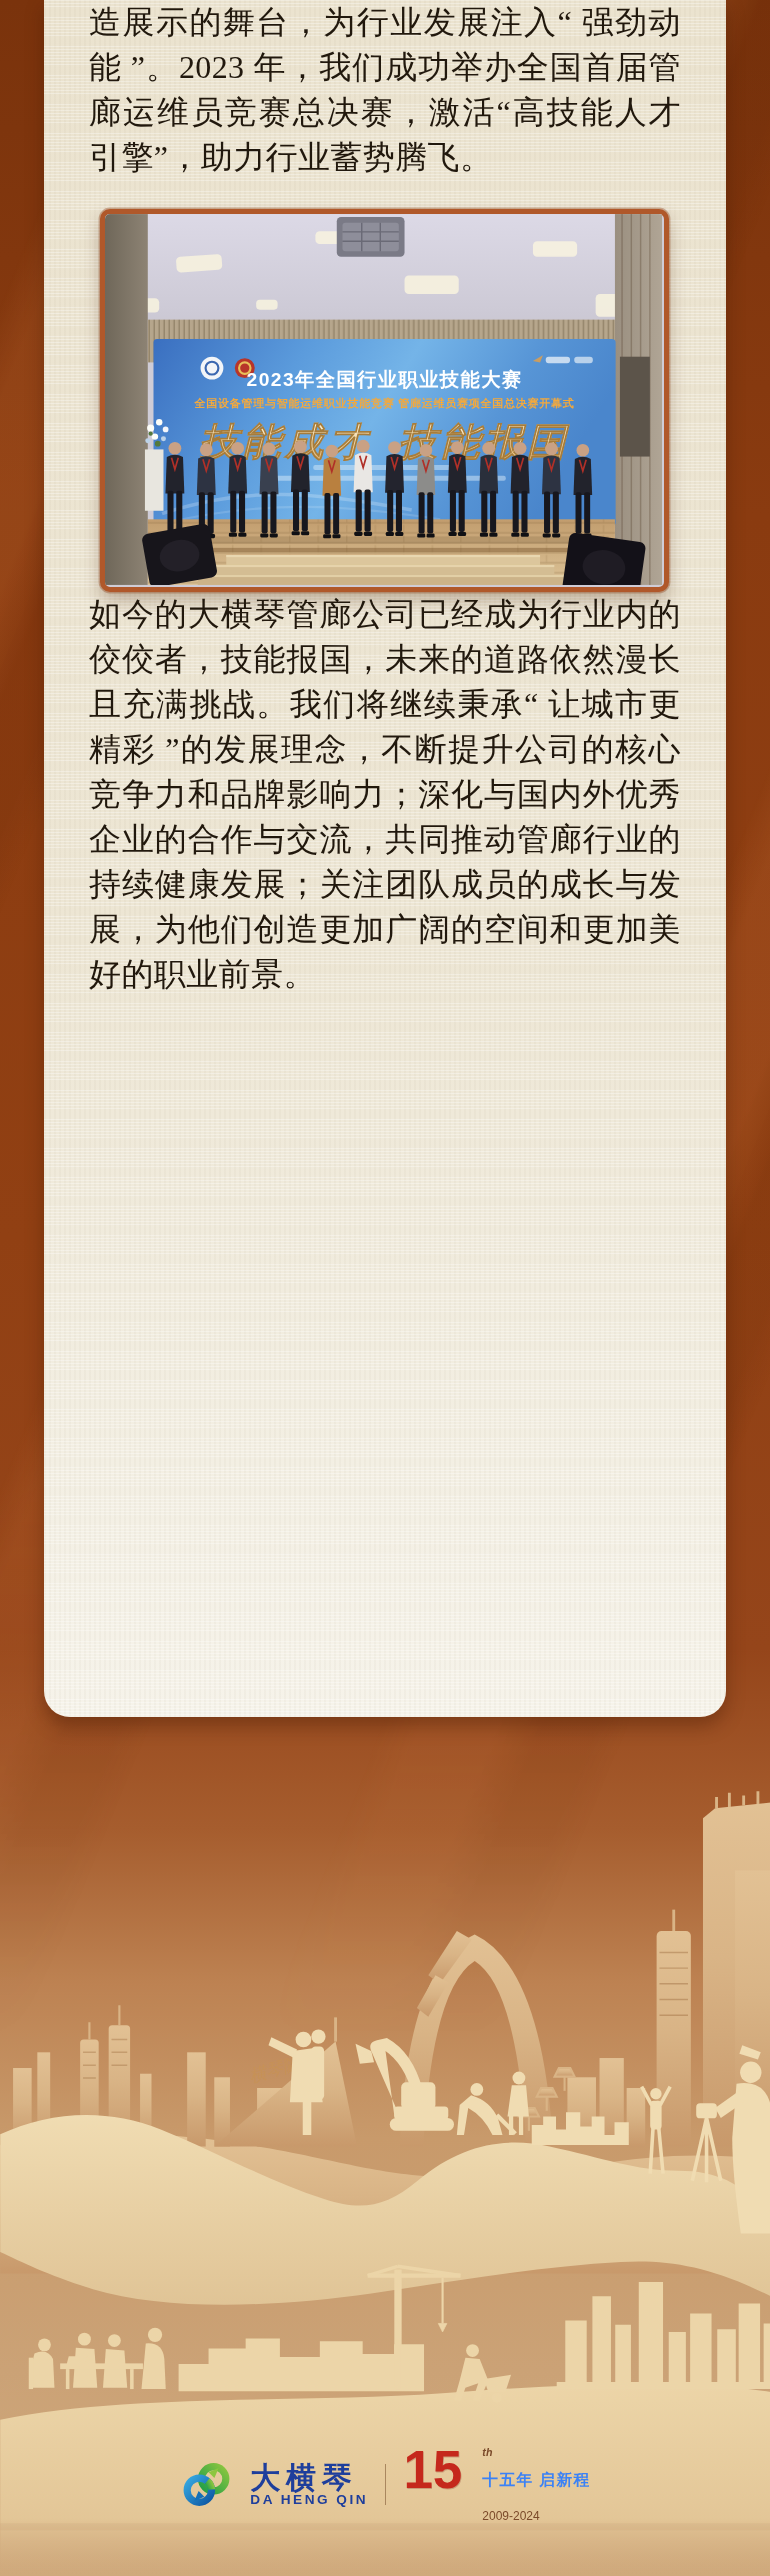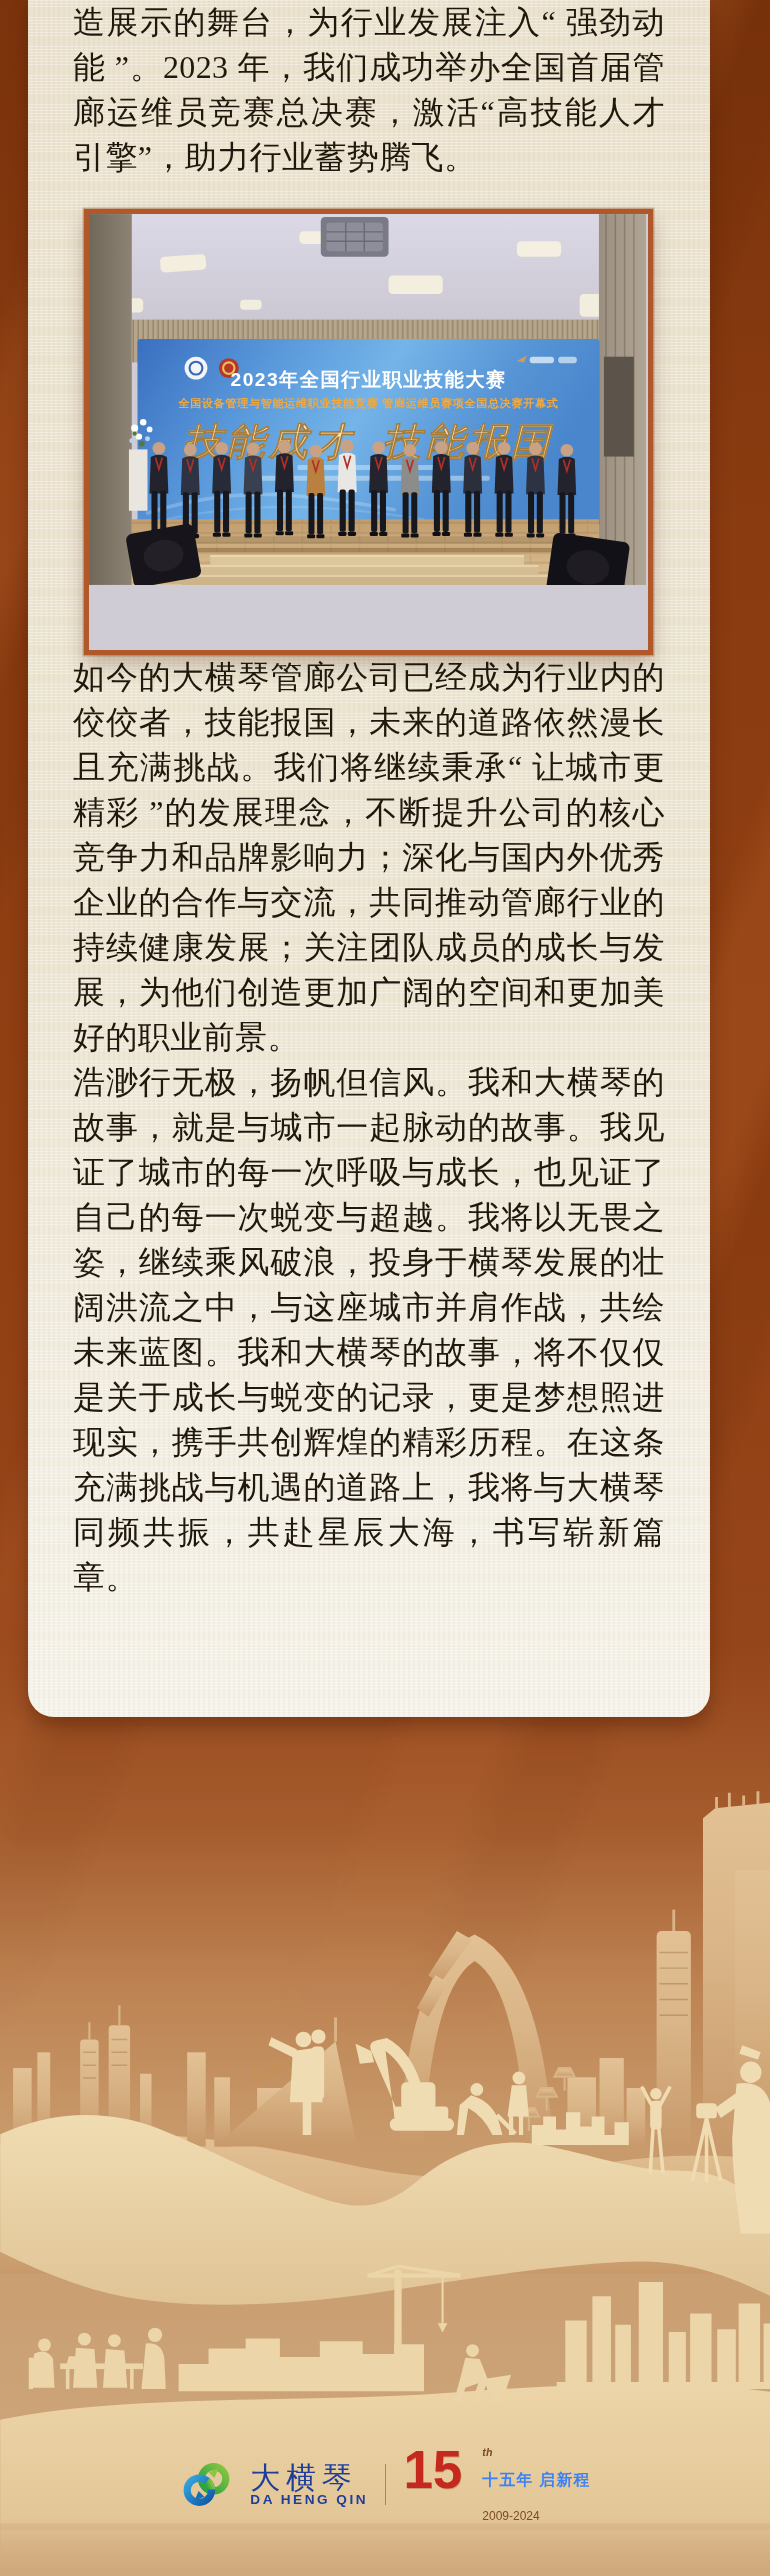--- a/index.html
+++ b/index.html
@@ -15,50 +15,50 @@
     background:
       repeating-linear-gradient(112deg,
         rgba(255,170,100,0) 0 114px,
         rgba(255,160,90,.10) 150px 221px,
         rgba(90,35,5,.12) 264px 314px,
         rgba(255,170,100,0) 343px 443px);
     -webkit-mask-image:linear-gradient(180deg,#000 0%,#000 72%,transparent 100%);
             mask-image:linear-gradient(180deg,#000 0%,#000 72%,transparent 100%);
   }
   .card{
-    position:absolute;left:28px;top:0;width:682px;height:1717px;z-index:2;
+    position:absolute;left:44px;top:0;width:682px;height:1717px;z-index:2;
     background:
       repeating-linear-gradient(180deg, rgba(255,255,255,.32) 0 0.7px, rgba(0,0,0,0) 0.7px 2.9px),
       repeating-linear-gradient(90deg, rgba(150,135,105,.05) 0 2.1px, rgba(0,0,0,0) 2.1px 5px),
       linear-gradient(180deg,#ebe3cf 0%,#ede6d4 55%,#f3efe3 85%,#f6f3ea 100%);
     border-radius:0 0 26px 26px;
     box-shadow:0 8.6px 18.6px rgba(60,20,0,.35);
   }
   .card-inner{padding:0 45px;}
   p.body{font-size:32px;line-height:45px;color:#21180d;text-align:justify;margin:0;letter-spacing:0.4px;}
   .p-top{margin-top:4.3px;}
   .p-mid{margin-top:21.4px;}
   .p-end{margin-top:34px;}
   h2.section-heading{
     margin:87px 0 0;font-size:35px;line-height:41px;font-weight:700;
     color:#181208;letter-spacing:0.7px;
   }
   figure.photo{
-    margin:28.6px 0 0 11.4px;width:569px;height:446px;box-sizing:border-box;
-    border:5.7px solid #b0582a;border-radius:0;overflow:hidden;
+    margin:28.6px 0 0 11.4px;width:569px;height:383px;box-sizing:border-box;
+    border:5.7px solid #b0582a;border-radius:10px;overflow:hidden;
     box-shadow:0 0 0 1.4px rgba(140,60,20,.35), 0 8.6px 18.6px rgba(70,30,5,.28);
     background:#cfccd6;
   }
   .bottom-art{position:absolute;left:0;top:1717px;width:771px;height:859px;z-index:1;}
   .footer-logo{
     position:absolute;top:2447px;left:0;width:771px;z-index:3;
     display:flex;justify-content:center;align-items:center;gap:17px;
     font-family:"Liberation Sans","DejaVu Sans",sans-serif;
   }
-  .brand-cn{font-size:30px;font-weight:400;color:#1e3e9c;letter-spacing:5.7px;line-height:1;}
+  .brand-cn{font-size:30px;font-weight:700;color:#1e3e9c;letter-spacing:5.7px;line-height:1;}
   .brand-en{font-size:13.6px;font-weight:700;color:#1e3e9c;letter-spacing:2.5px;margin-top:0;line-height:1;}
   .logo-divider{width:1.4px;height:41px;background:rgba(120,80,45,.55);}
   .anniv{display:flex;align-items:flex-start;gap:20px;}
   .anniv-number{
     font-size:53px;font-weight:900;line-height:.88;color:#c5281c;
     text-shadow:0.7px 0.7px 0 rgba(120,20,10,.25);
   }
   .anniv-col{display:flex;flex-direction:column;}
   .anniv-th{font-size:10.7px;font-weight:700;color:#7b4a2a;line-height:1;font-style:italic;}
   .anniv-line1{font-size:15.7px;font-weight:700;color:#3b82f6;letter-spacing:1.4px;margin-top:14px;line-height:1;}
@@ -220,21 +220,20 @@
           <ellipse cx="3" cy="38" rx="28" ry="22" fill="#232028"></ellipse>
         </g>
         <g transform="translate(652,446) rotate(8)">
           <rect x="0" y="0" width="108" height="84" rx="9" fill="#131118"></rect>
           <ellipse cx="54" cy="42" rx="30" ry="24" fill="#1f1c24"></ellipse>
         </g>
       </svg>
     </figure>
 
     <p class="body p-mid">如今的大横琴管廊公司已经成为行业内的佼佼者，技能报国，未来的道路依然漫长且充满挑战。我们将继续秉承“ 让城市更精彩 ”的发展理念，不断提升公司的核心竞争力和品牌影响力；深化与国内外优秀企业的合作与交流，共同推动管廊行业的持续健康发展；关注团队成员的成长与发展，为他们创造更加广阔的空间和更加美好的职业前景。</p>
-    <p class="body p-end">浩渺行无极，扬帆但信风。我和大横琴的故事，就是与城市一起脉动的故事。我见证了城市的每一次呼吸与成长，也见证了自己的每一次蜕变与超越。我将以无畏之姿，继续乘风破浪，投身于横琴发展的壮阔洪流之中，与这座城市并肩作战，共绘未来蓝图。我和大横琴的故事，将不仅仅是关于成长与蜕变的记录，更是梦想照进现实，携手共创辉煌的精彩历程。在这条充满挑战与机遇的道路上，我将与大横琴同频共振，共赴星辰大海，书写崭新篇章。</p>
   </div>
 </div>
 
 <svg class="bottom-art" viewBox="0 0 1080 1204">
   <defs>
     <linearGradient id="tanG" x1="0" y1="0" x2="0" y2="1">
       <stop offset="0" stop-color="#e2c194"></stop>
         <stop offset=".45" stop-color="#d9b486"></stop>
         <stop offset="1" stop-color="#c8996b"></stop>
     </linearGradient>

